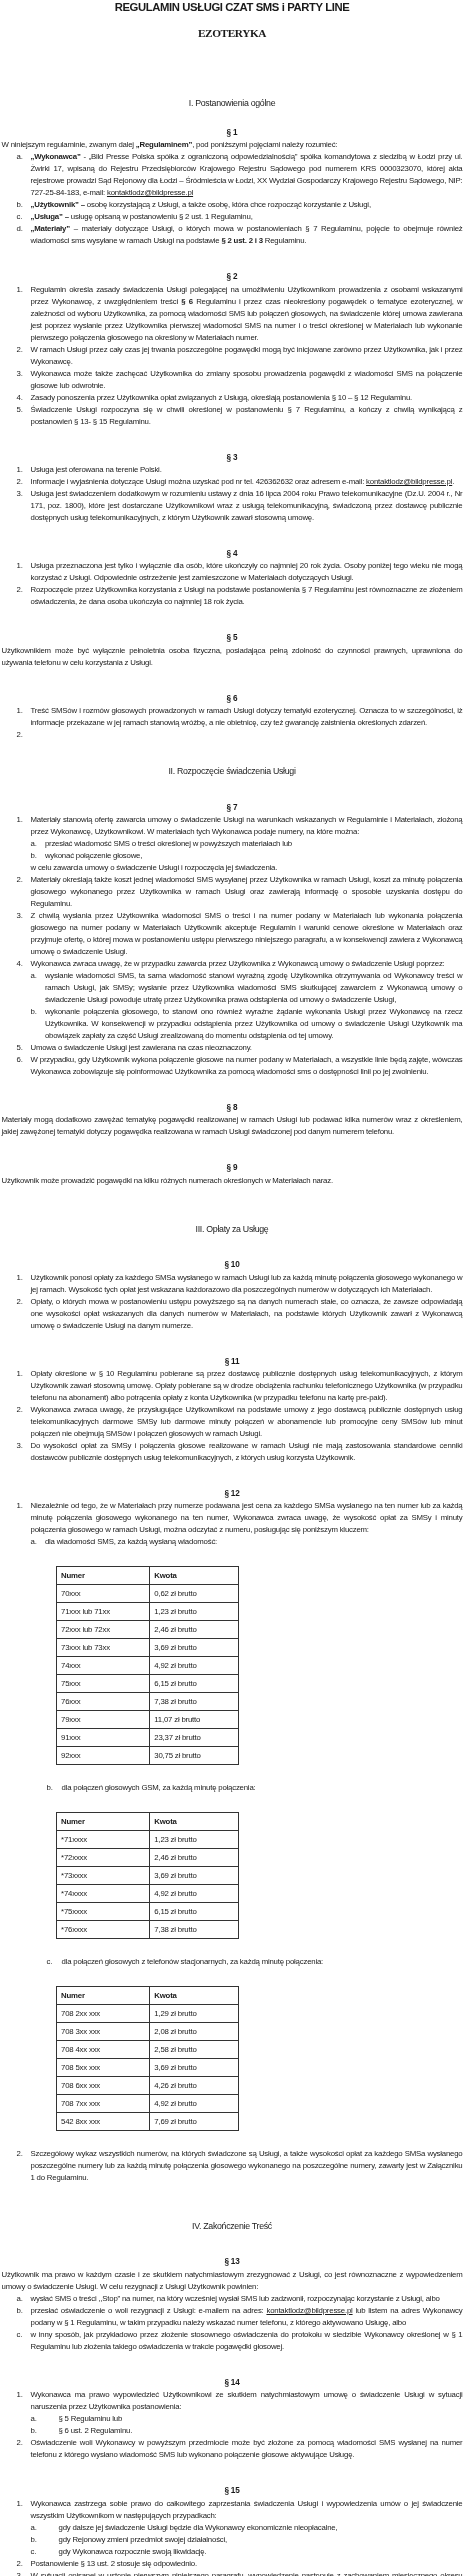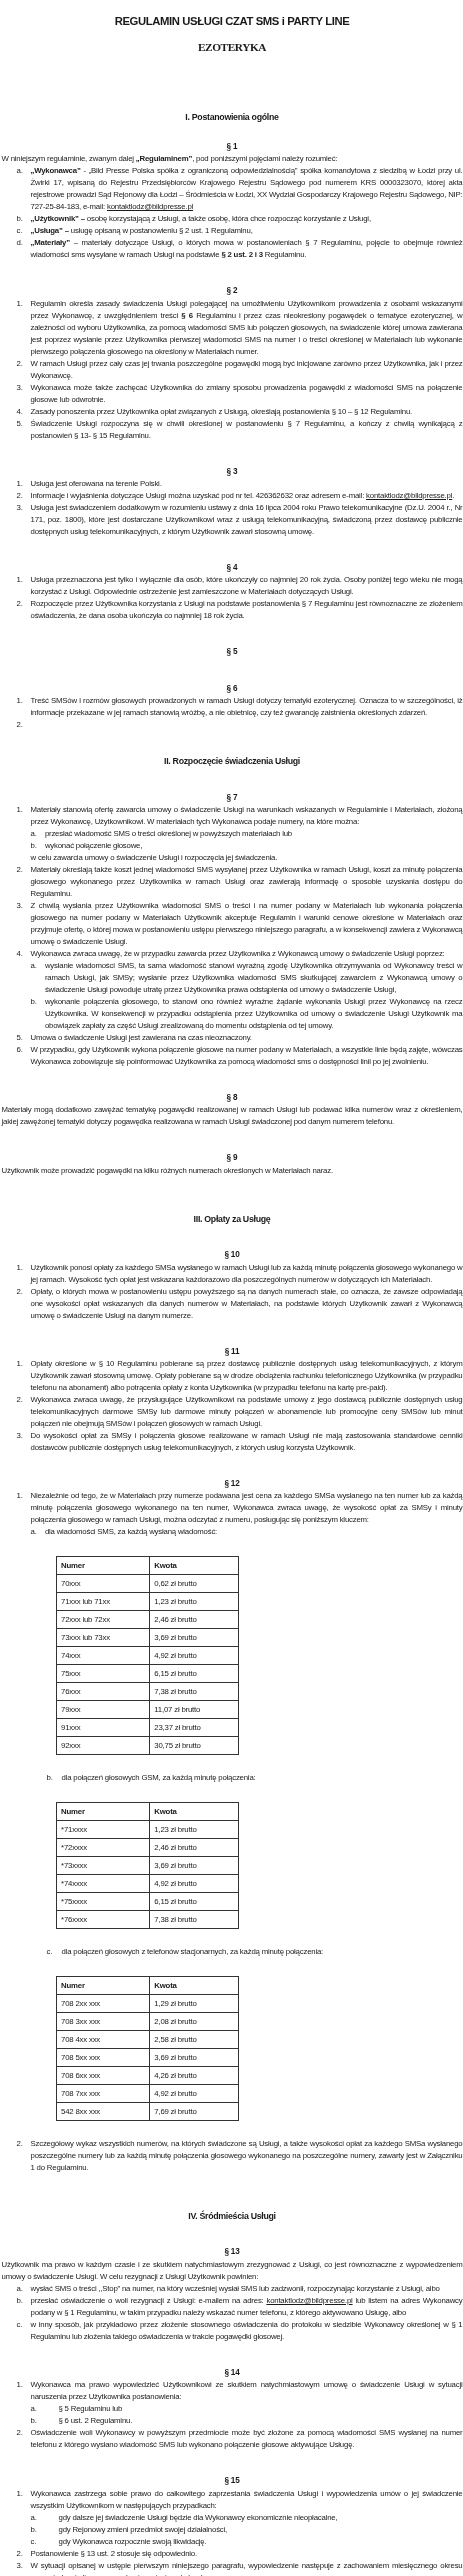--- a/index.html
+++ b/index.html
@@ -15,26 +15,26 @@
     line-height: 12px;
     letter-spacing: -0.2px;
     transform-origin: top left;
   }
   .title {
     text-align: center;
     font-weight: bold;
     font-size: 11.3px;
     line-height: 14.4px;
     letter-spacing: -0.4px;
-    margin-top: 14px;
+    margin-top: 0;
   }
   .title + .title { margin-top: 12px; font-family: Liberation Serif, serif; }
   .section-heading {
     text-align: center;
-    font-weight: bold;
+    font-weight: normal;
     font-size: 8.8px;
     line-height: 12.4px;
     letter-spacing: -0.3px;
   }
   .par {
     text-align: center;
     font-weight: bold;
     font-size: 8.2px;
     line-height: 12.4px;
     letter-spacing: -0.2px;
@@ -116,20 +116,21 @@
   <div class="sp-l"></div>
 
   <div class="par">§ 4</div>
   <ol class="num">
     <li><span class="marker">1.</span><span>Usługa przeznaczona jest tylko i wyłącznie dla osób, które ukończyły co najmniej 20 rok życia. Osoby poniżej tego wieku nie mogą korzystać z Usługi. Odpowiednie ostrzeżenie jest zamieszczone w Materiałach dotyczących Usługi.</span></li>
     <li><span class="marker">2.</span><span>Rozpoczęcie przez Użytkownika korzystania z Usługi na podstawie postanowienia § 7 Regulaminu jest równoznaczne ze złożeniem oświadczenia, że dana osoba ukończyła co najmniej 18 rok życia.</span></li>
   </ol>
   <div class="sp-l"></div>
 
   <div class="par">§ 5</div>
+  <p>Użytkownikiem może być wyłącznie pełnoletnia osoba fizyczna, posiadająca pełną zdolność do czynności prawnych, uprawniona do używania telefonu w celu korzystania z Usługi.</p>
   <div class="sp-l"></div>
 
   <div class="par">§ 6</div>
   <ol class="num">
     <li><span class="marker">1.</span><span>Treść SMSów i rozmów głosowych prowadzonych w ramach Usługi dotyczy tematyki ezoterycznej. Oznacza to w szczególności, iż informacje przekazane w jej ramach stanowią wróżbę, a nie obietnicę, czy też gwarancję zaistnienia określonych zdarzeń.</span></li>
     <li><span class="marker">2.</span></li>
   </ol>
   <div class="sp-xl"></div>
 
   <div class="section-heading">II. Rozpoczęcie świadczenia Usługi</div>
@@ -319,21 +320,21 @@
           <td>7,69 zł brutto</td>
         </tr>
       </tbody>
   </table>
   <div class="sp-m"></div>
   <ol class="num">
     <li><span class="marker">2.</span><span>Szczegółowy wykaz wszystkich numerów, na których świadczone są Usługi, a także wysokości opłat za każdego SMSa wysłanego poszczególne numery lub za każdą minutę połączenia głosowego wykonanego na poszczególne numery, zawarty jest w Załączniku 1 do Regulaminu.</span></li>
   </ol>
   <div class="sp-xl"></div>
 
-  <div class="section-heading">IV. Śródmieścia Usługi</div>
+  <div class="section-heading">IV. Zakończenie Treść</div>
   <div class="sp-l"></div>
 
   <div class="par">§ 13</div>
   <p>Użytkownik ma prawo w każdym czasie i ze skutkiem natychmiastowym zrezygnować z Usługi, co jest równoznaczne z wypowiedzeniem umowy o świadczenie Usługi. W celu rezygnacji z Usługi Użytkownik powinien:</p>
   <ol class="alpha">
     <li><span class="marker">a.</span><span>wysłać SMS o treści ,,Stop” na numer, na który wcześniej wysłał SMS lub zadzwonił, rozpoczynając korzystanie z Usługi, albo</span></li>
     <li><span class="marker">b.</span><span>przesłać oświadczenie o woli rezygnacji z Usługi: e-mailem na adres: </span><a class="link">kontaktlodz@bildpresse.pl</a><span> lub listem na adres Wykonawcy podany w § 1 Regulaminu, w takim przypadku należy wskazać numer telefonu, z którego aktywowano Usługę, albo</span></li>
     <li><span class="marker">c.</span><span>w inny sposób, jak przykładowo przez złożenie stosownego oświadczenia do protokołu w siedzibie Wykonawcy określonej w § 1 Regulaminu lub złożenia takiego oświadczenia w trakcie pogawędki głosowej.</span></li>
   </ol>
   <div class="sp-l"></div>

